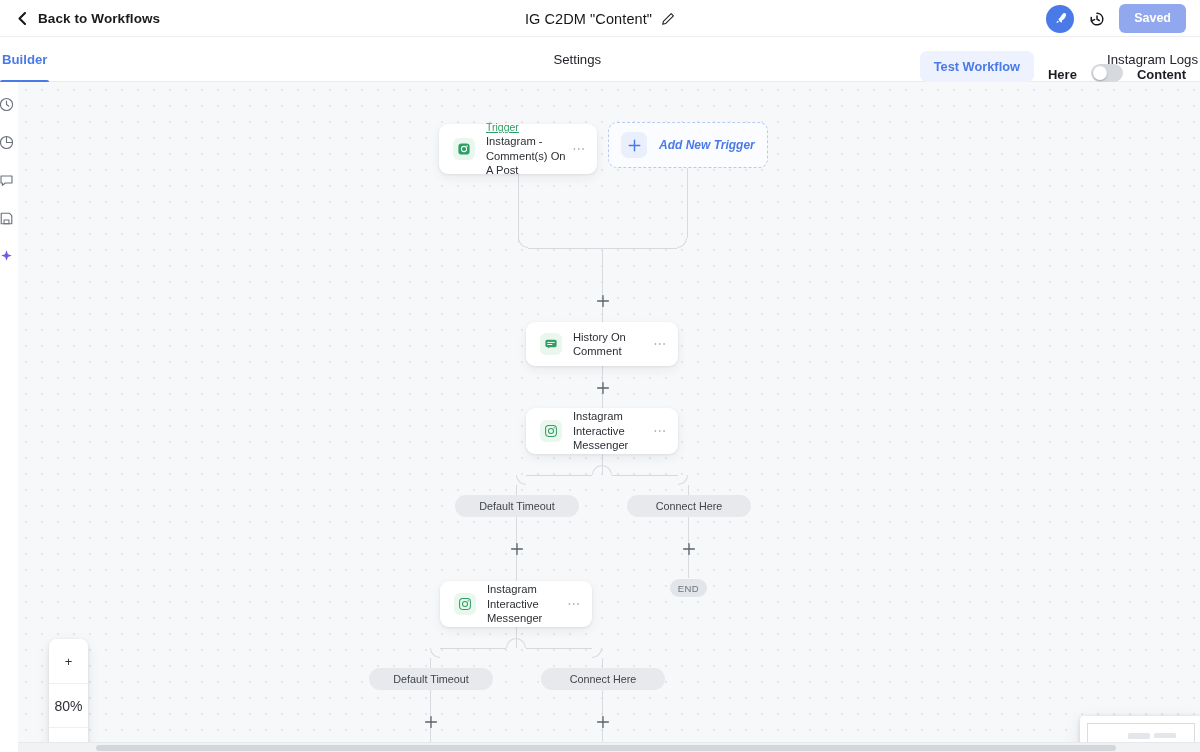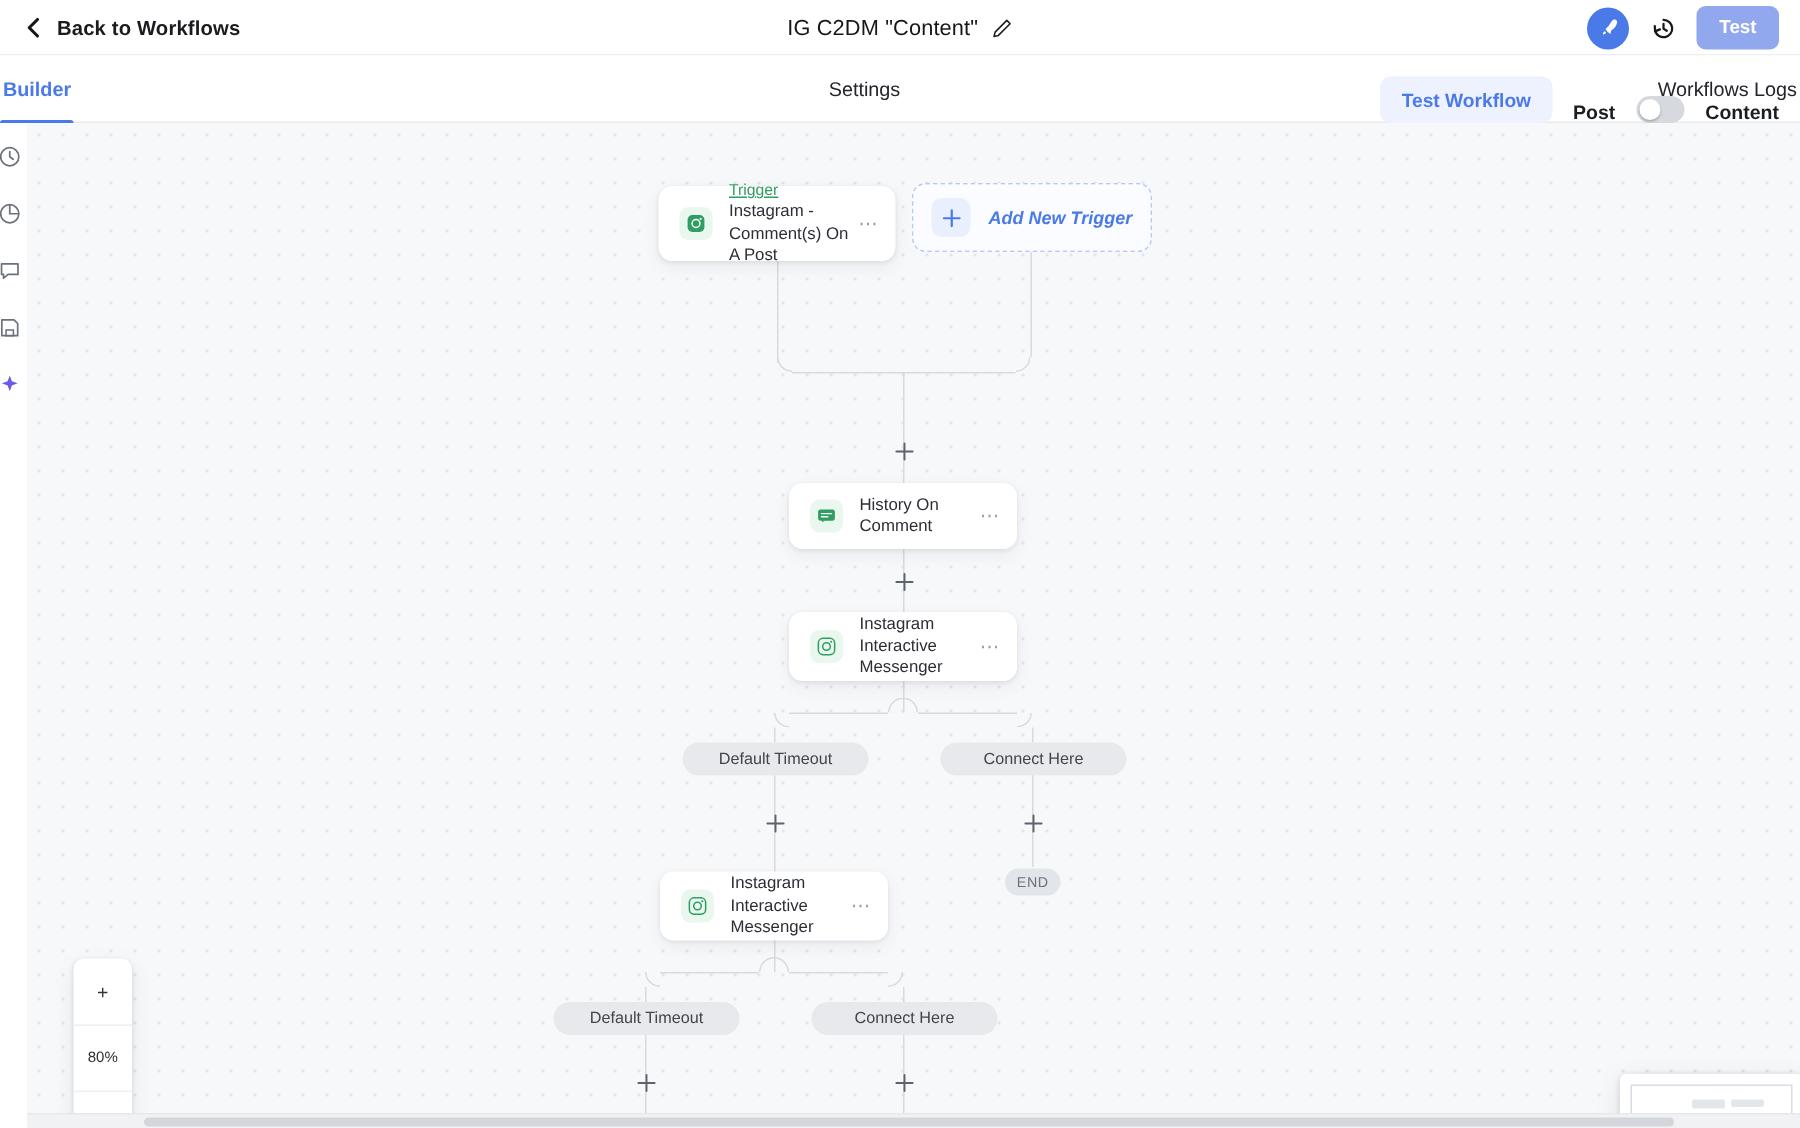--- a/index.html
+++ b/index.html
@@ -196,21 +196,21 @@
     background: #ffffff;
     border-radius: 7px;
     box-shadow: 0 1px 3px rgba(20,26,40,.12), 0 4px 14px rgba(20,26,40,.08);
     overflow: hidden;
   }
   .zbtn {
     height: 44px; display: flex; align-items: center; justify-content: center;
     font-size: 13px; color: #33363c; cursor: pointer;
   }
   .zbtn + .zbtn { border-top: 1px solid #eef0f3; }
-  .zlevel { font-size: 10px; color: #2c2f35; }
+  .zlevel { font-size: 14px; color: #2c2f35; }
 
   
   .minimap {
     position: absolute; left: 1062px; top: 634px;
     width: 122px; height: 94px;
     background: #ffffff;
     border-radius: 4px;
     box-shadow: 0 1px 4px rgba(20,26,40,.14), 0 5px 18px rgba(20,26,40,.10);
     overflow: hidden;
   }
@@ -264,33 +264,33 @@
         <path d="M5.2 10.4c-.8.3-1.3 1.1-1.5 2.4 1.3-.2 2.1-.7 2.4-1.5" fill="#ffffff"></path>
       </svg>
     </div>
     <div class="history-btn">
       <svg width="18" height="18" viewBox="0 0 18 18" fill="none">
         <path d="M9 3.2a5.8 5.8 0 1 1-5.55 7.5" stroke="#17181c" stroke-width="1.5" stroke-linecap="round"></path>
         <path d="M3.2 7.4L3.4 10.9 6.6 9.6" stroke="#17181c" stroke-width="1.5" stroke-linecap="round" stroke-linejoin="round"></path>
         <path d="M9 5.9v3.3l2.2 1.3" stroke="#17181c" stroke-width="1.5" stroke-linecap="round" stroke-linejoin="round"></path>
       </svg>
     </div>
-    <button class="saved-btn">Test</button>
+    <button class="saved-btn">Saved</button>
   </div>
 </div>
 
 <div class="tabbar">
   <div class="tabs">
     <div class="tab active">Builder</div>
     <div class="tab">Settings</div>
-    <div class="tab">Workflows Logs</div>
+    <div class="tab">Instagram Logs</div>
   </div>
   <div class="tabbar-right">
     <button class="test-btn">Test Workflow</button>
-    <span class="pub-label">Post</span>
+    <span class="pub-label">Here</span>
     <div class="toggle">
       <div class="knob"></div>
     </div>
     <span class="pub-label">Content</span>
   </div>
 </div>
 
 <div class="rail">
   <span class="rail-icon">
     <svg width="17" height="17" viewBox="0 0 18 18" fill="none">

